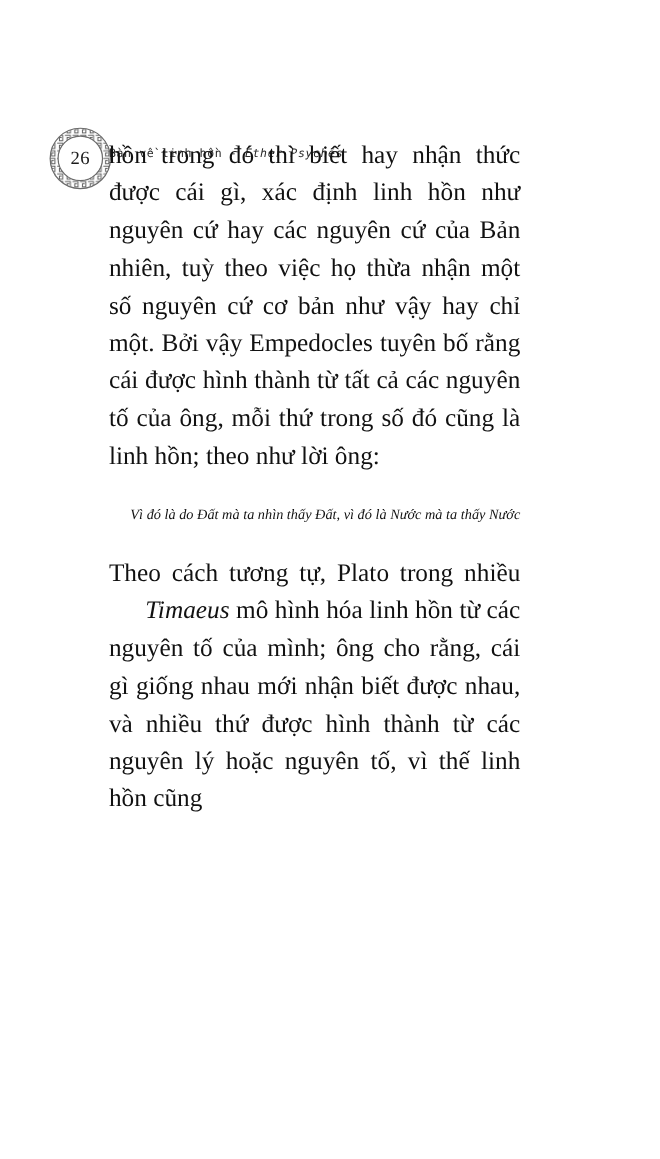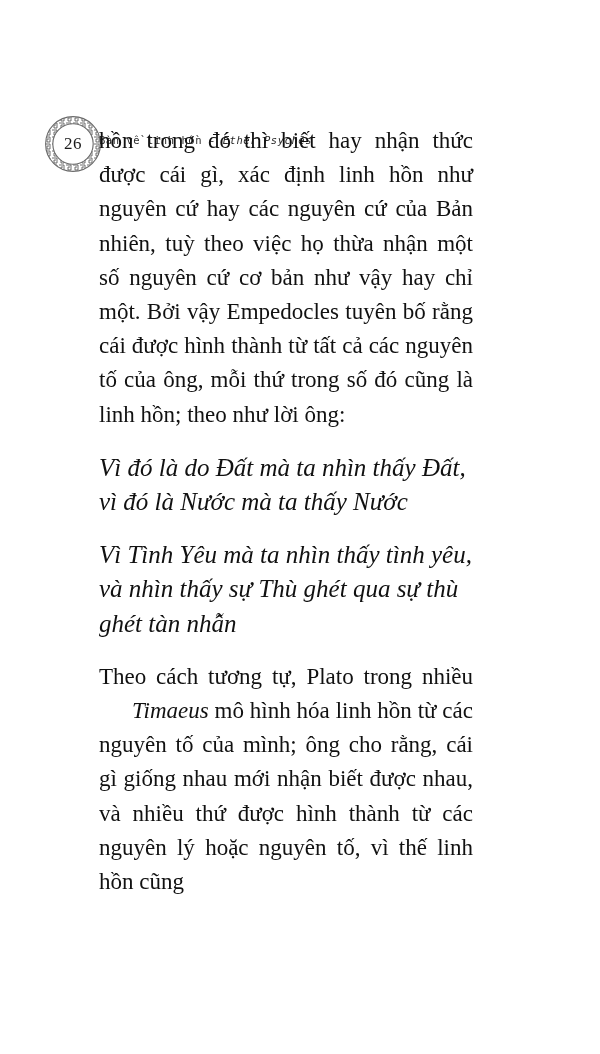--- a/index.html
+++ b/index.html
@@ -94,24 +94,24 @@
   }
   p.body:last-child { margin-bottom: 0; }
 
   p.body .ital {
     font-style: italic;
     margin-left: 33px;
   }
 
   p.verse {
     margin: 0 0 19px 0;
-    font-size: 25px;
+    font-size: 13px;
     line-height: 34.2px;
     font-style: italic;
-    text-align: left;
+    text-align: right;
     color: #111111;
   }
 </style>
 </head>
 <body>
 
 <div class="page">
 
   <div class="runhead">
 
@@ -142,19 +142,18 @@
 
   </div>
 
   <div class="column">
 
     <p class="body">hồn trong đó thì biết hay nhận thức được cái gì, xác định linh hồn như nguyên cứ hay các nguyên cứ của Bản nhiên, tuỳ theo việc họ thừa nhận một số nguyên cứ cơ bản như vậy hay chỉ một. Bởi vậy Empedocles tuyên bố rằng cái được hình thành từ tất cả các nguyên tố của ông, mỗi thứ trong số đó cũng là linh hồn; theo như lời ông:</p>
 
     <p class="verse">Vì đó là do Đất mà ta nhìn thấy Đất, vì đó là Nước mà ta thấy Nước</p>
 
 
-    <p class="verse">Vì Tình Yêu mà ta nhìn thấy tình yêu, và nhìn thấy sự Thù ghét qua sự thù ghét tàn nhẫn</p>
 
     <p class="body"><span>Theo cách tương tự, Plato trong nhiều </span><span class="ital">Timaeus</span><span> mô hình hóa linh hồn từ các nguyên tố của mình; ông cho rằng, cái gì giống nhau mới nhận biết được nhau, và nhiều thứ được hình thành từ các nguyên lý hoặc nguyên tố, vì thế linh hồn cũng</span></p>
 
   </div>
 
 </div>
 
 </body></html>

